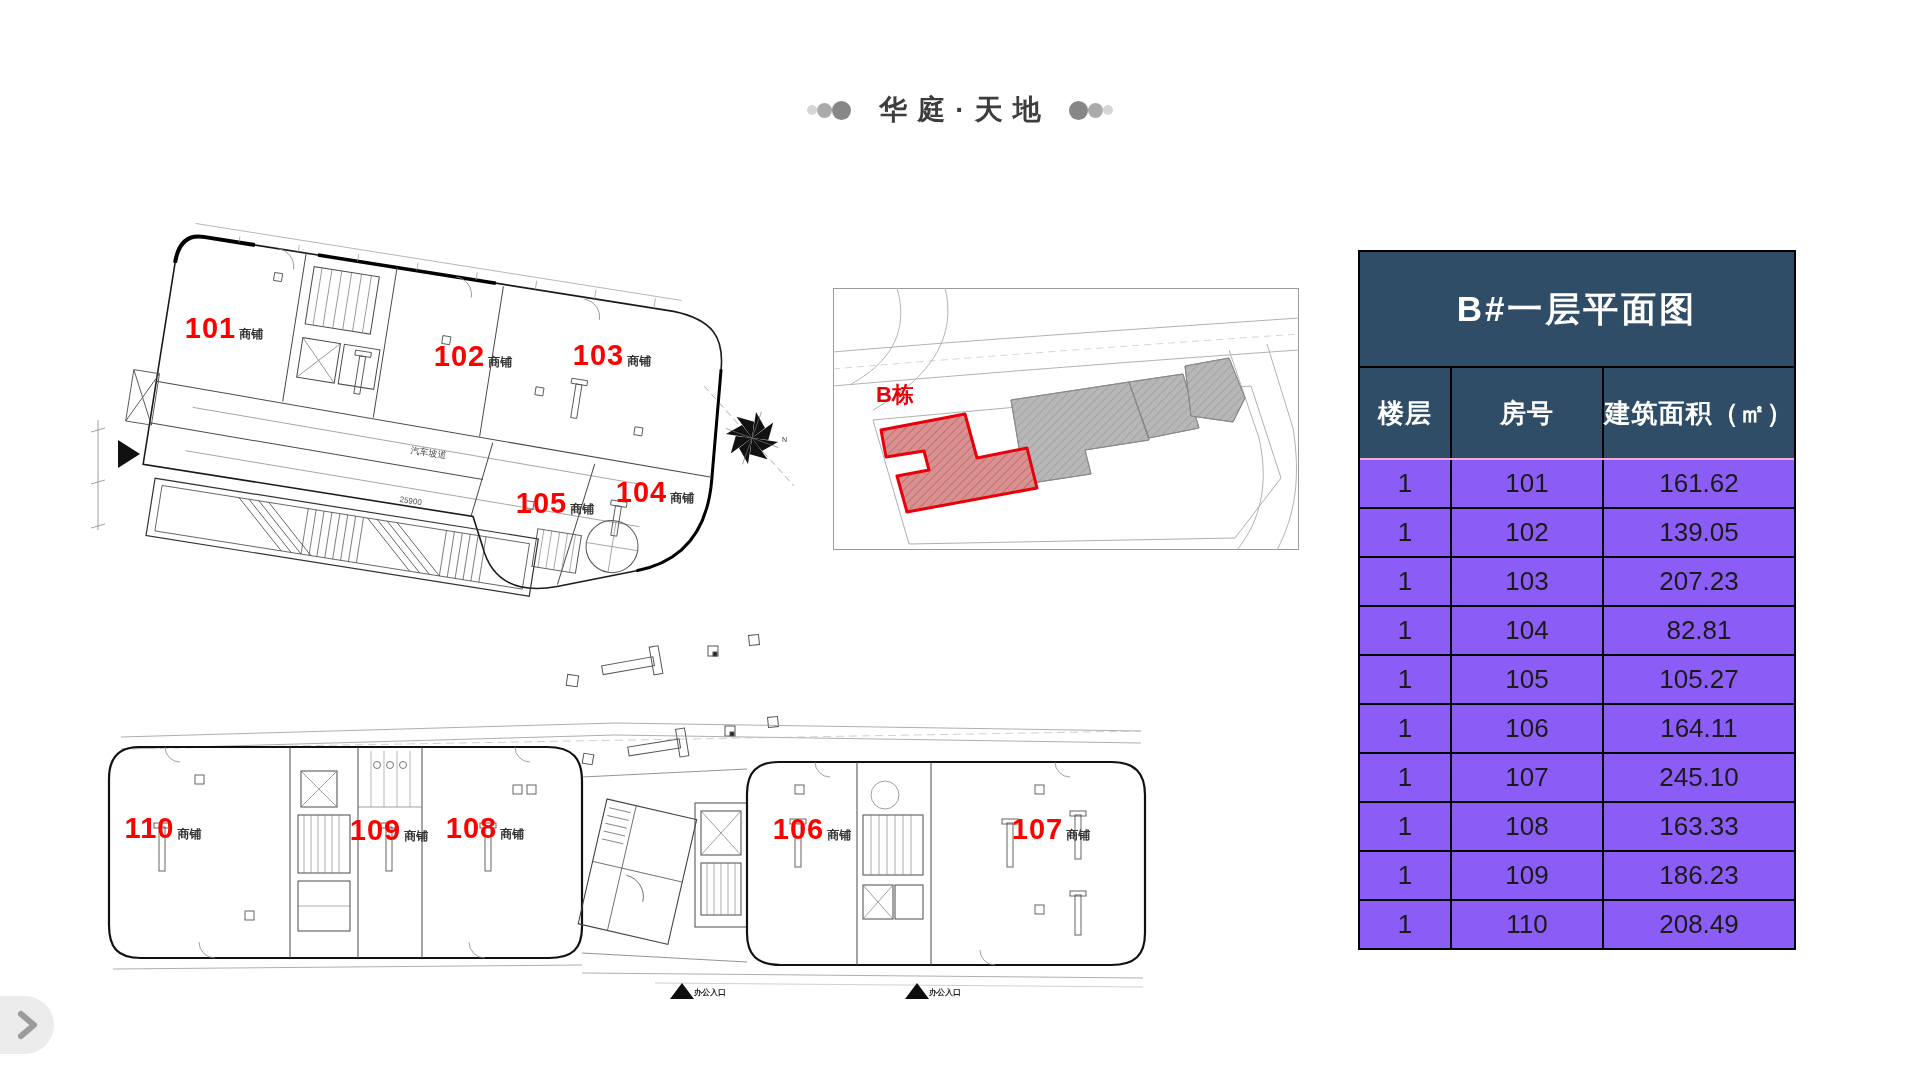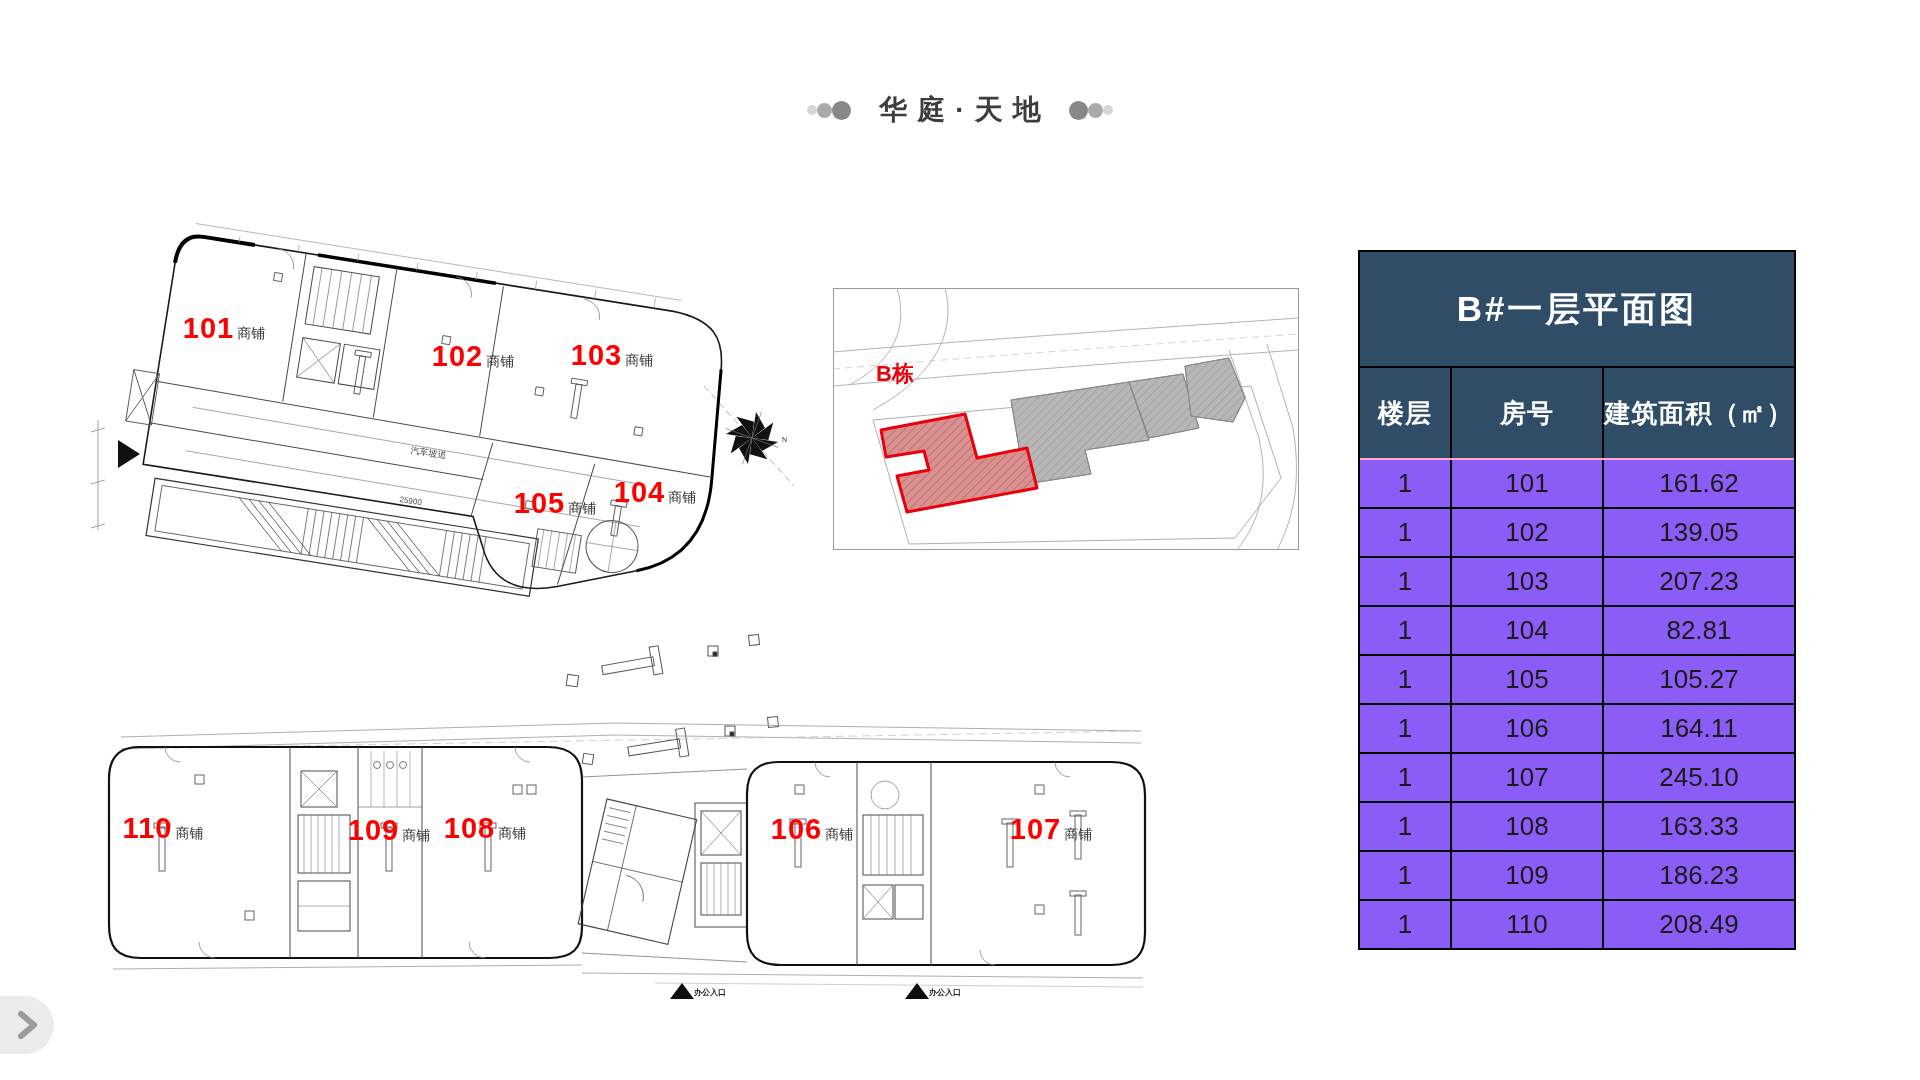--- a/index.html
+++ b/index.html
@@ -15,21 +15,21 @@
   .dot-m { width:15px; height:15px; background:#aaaaaa; }
   .dot-l { width:19px; height:19px; background:#878787; }
   .brand-title { font-size:28px; color:#3d3d3d; font-weight:600; letter-spacing:10px;
                  margin:0 18px 0 28px; }
 
   
   .unit-label { position:absolute; transform:translate(-50%,-50%);
                 display:flex; align-items:flex-end; line-height:1; white-space:nowrap; }
   .unit-num { color:#fe0000; font-weight:700; font-size:29px; letter-spacing:1px;
               text-shadow:0 0 1px rgba(255,255,255,.8); }
-  .unit-sub { font-size:14px; color:#333; margin:0 0 3px 3px; font-weight:400; }
+  .unit-sub { font-size:12px; color:#333; margin:0 0 3px 3px; font-weight:700; }
 
   
   .entrance { position:absolute; transform:translate(-50%,0);
               display:flex; flex-direction:row; align-items:center;font-weight:bold; }
   .entrance .tri { width:0; height:0; border-left:12px solid transparent;
                    border-right:12px solid transparent; border-bottom:16px solid #0d0d0d; }
   .entrance .lbl { font-size:8px; color:#1a1a1a; margin-top:2px; }
 
   
   .bdg-label { position:absolute; color:#e8000b; font-size:22px; font-weight:700; }
@@ -184,21 +184,21 @@
     <path d="M 296 94 L 350 86 L 366 140 L 316 150 Z" fill="url(#hatchG)"></path>
     <path d="M 352 78 L 396 70 L 412 110 L 400 134 L 358 128 Z" fill="#b7b7b7"></path>
     <path d="M 352 78 L 396 70 L 412 110 L 400 134 L 358 128 Z" fill="url(#hatchG)"></path>
   </g>
 
   <g>
     <path d="M 48 142 L 132 126 L 144 170 L 194 160 L 204 200 L 74 224 L 64 188 L 96 182 L 91 163 L 53 169 Z" fill="#d89090" stroke="none"></path>
     <path d="M 48 142 L 132 126 L 144 170 L 194 160 L 204 200 L 74 224 L 64 188 L 96 182 L 91 163 L 53 169 Z" fill="url(#hatchR)" stroke="#e8000b" stroke-width="3" stroke-linejoin="round"></path>
   </g>
 </svg>
-<div class="bdg-label" style="left:876px;top:359px">B栋</div>
+<div class="bdg-label" style="left:876px;top:380px">B栋</div>
 
 <svg class="abs" style="left:540px;top:590px" width="280" height="180" viewBox="0 0 280 180">
   <g fill="none" stroke="#555" stroke-width="1">
     <rect x="27" y="85" width="11" height="11" transform="rotate(8 32 90)"></rect>
     <rect x="168" y="56" width="10" height="10"></rect>
     <rect x="209" y="45" width="10" height="10" transform="rotate(-6 214 50)"></rect>
     <rect x="185" y="136" width="10" height="10"></rect>
     <rect x="228" y="127" width="10" height="10" transform="rotate(-6 233 132)"></rect>
     <rect x="43" y="164" width="10" height="10" transform="rotate(10 48 169)"></rect>
     <rect x="173" y="62" width="4" height="4" fill="#222"></rect>

